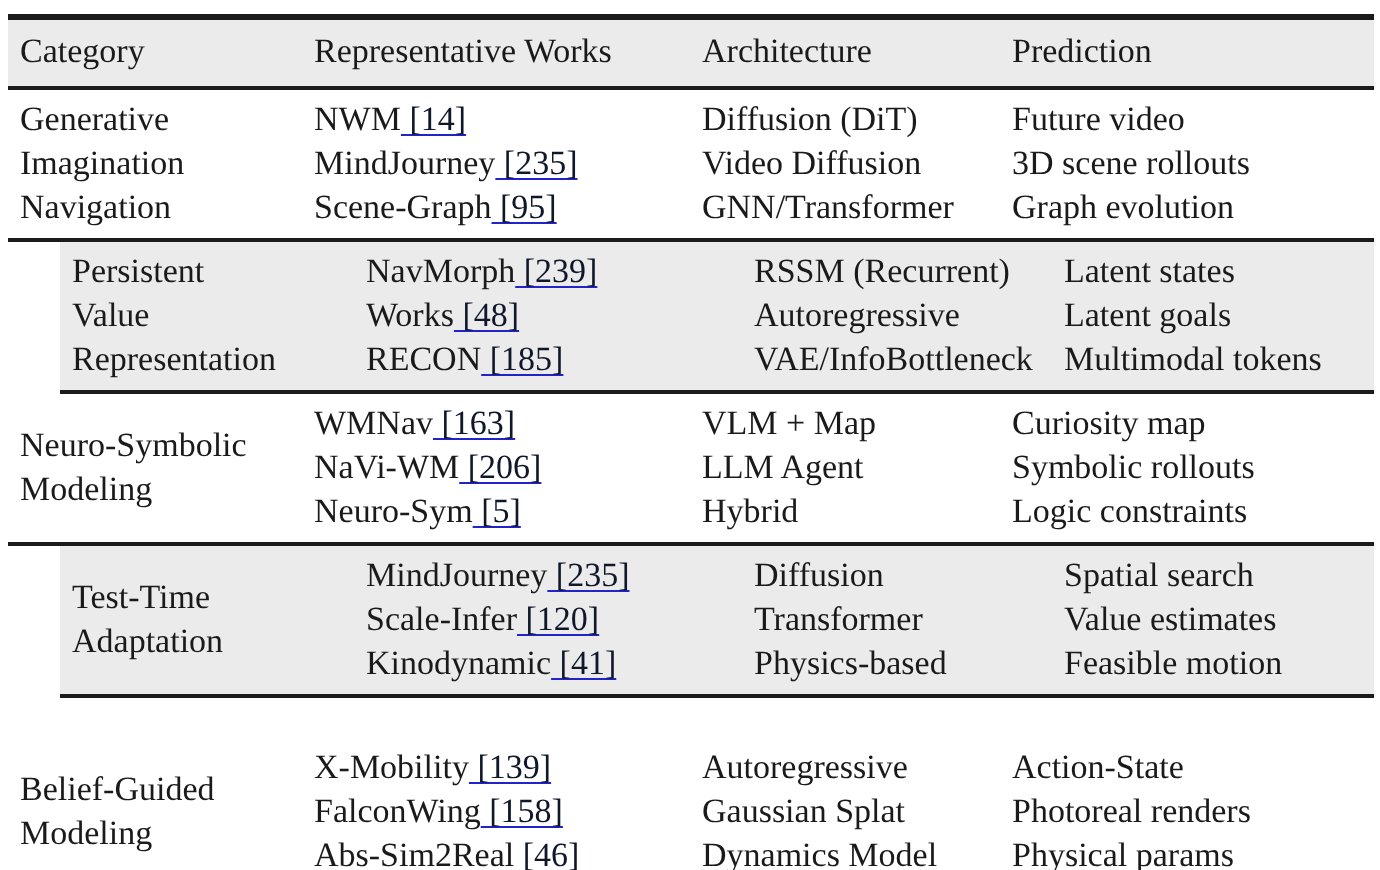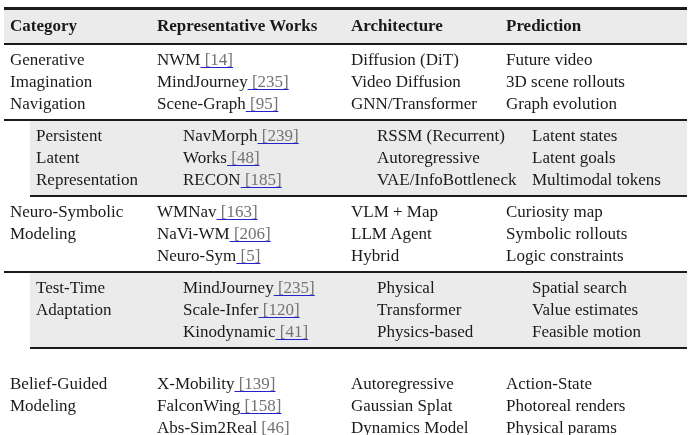--- a/index.html
+++ b/index.html
@@ -26,21 +26,21 @@
     display: grid;
     grid-template-columns: 147px 194px 155px 1fr;
     box-sizing: border-box;
     padding-left: 6px;
   }
   .header-row {
     background: #ebebeb;
     border-bottom: 2.5px solid #1b1b1b;
     padding-top: 6px;
     padding-bottom: 7px;
-    font-weight: bold;
+    font-weight: normal;
     font-size: 17px;
     line-height: 20px;
   }
   .data-row {
     font-size: 17px;
     line-height: 22px;
     padding-top: 4px;
     padding-bottom: 4px;
     border-bottom: 2px solid #1b1b1b;
   }
@@ -49,23 +49,24 @@
     margin-left: 26px;
   }
   .data-row.last {
     border-bottom: 6px solid #0369a1;
     margin-top: 20px;
   }
   .cell { min-width: 0; }
   .cat-cell {
     display: flex;
     flex-direction: column;
+    justify-content: center;
   }
   .cite {
-    color: #737373;
+    color: #0f172a;
     text-decoration: underline;
     text-decoration-color: #2323cc;
     text-underline-offset: 2px;
     white-space: pre;
     cursor: pointer;
   }
 </style>
 </head>
 <body>
 
@@ -97,21 +98,21 @@
     <div class="cell">
       <div>Future video</div>
       <div>3D scene rollouts</div>
       <div>Graph evolution</div>
     </div>
   </div>
 
   <div class="grid-row data-row shade">
     <div class="cell cat-cell">
       <div>Persistent</div>
-      <div>Latent</div>
+      <div>Value</div>
       <div>Representation</div>
     </div>
     <div class="cell">
       <div><span>NavMorph</span><a class="cite"> [239]</a></div>
       <div><span>Works</span><a class="cite"> [48]</a></div>
       <div><span>RECON</span><a class="cite"> [185]</a></div>
     </div>
     <div class="cell">
       <div>RSSM (Recurrent)</div>
       <div>Autoregressive</div>
@@ -150,21 +151,21 @@
     <div class="cell cat-cell">
       <div>Test-Time</div>
       <div>Adaptation</div>
     </div>
     <div class="cell">
       <div><span>MindJourney</span><a class="cite"> [235]</a></div>
       <div><span>Scale-Infer</span><a class="cite"> [120]</a></div>
       <div><span>Kinodynamic</span><a class="cite"> [41]</a></div>
     </div>
     <div class="cell">
-      <div>Physical</div>
+      <div>Diffusion</div>
       <div>Transformer</div>
       <div>Physics-based</div>
     </div>
     <div class="cell">
       <div>Spatial search</div>
       <div>Value estimates</div>
       <div>Feasible motion</div>
     </div>
   </div>
 

